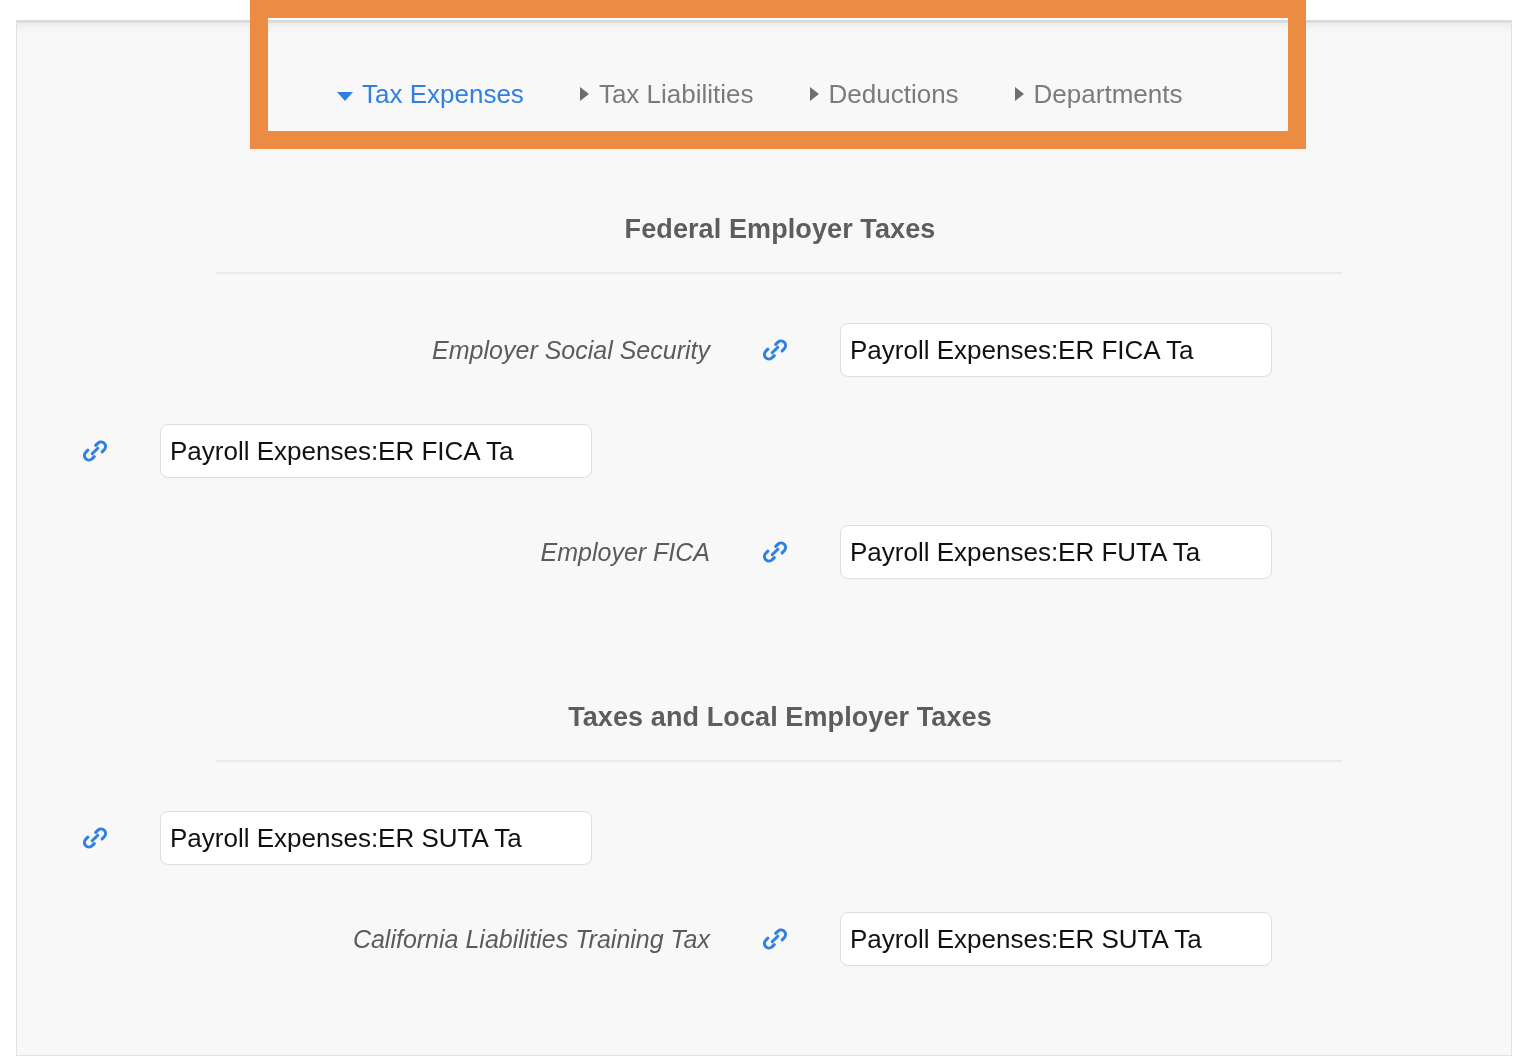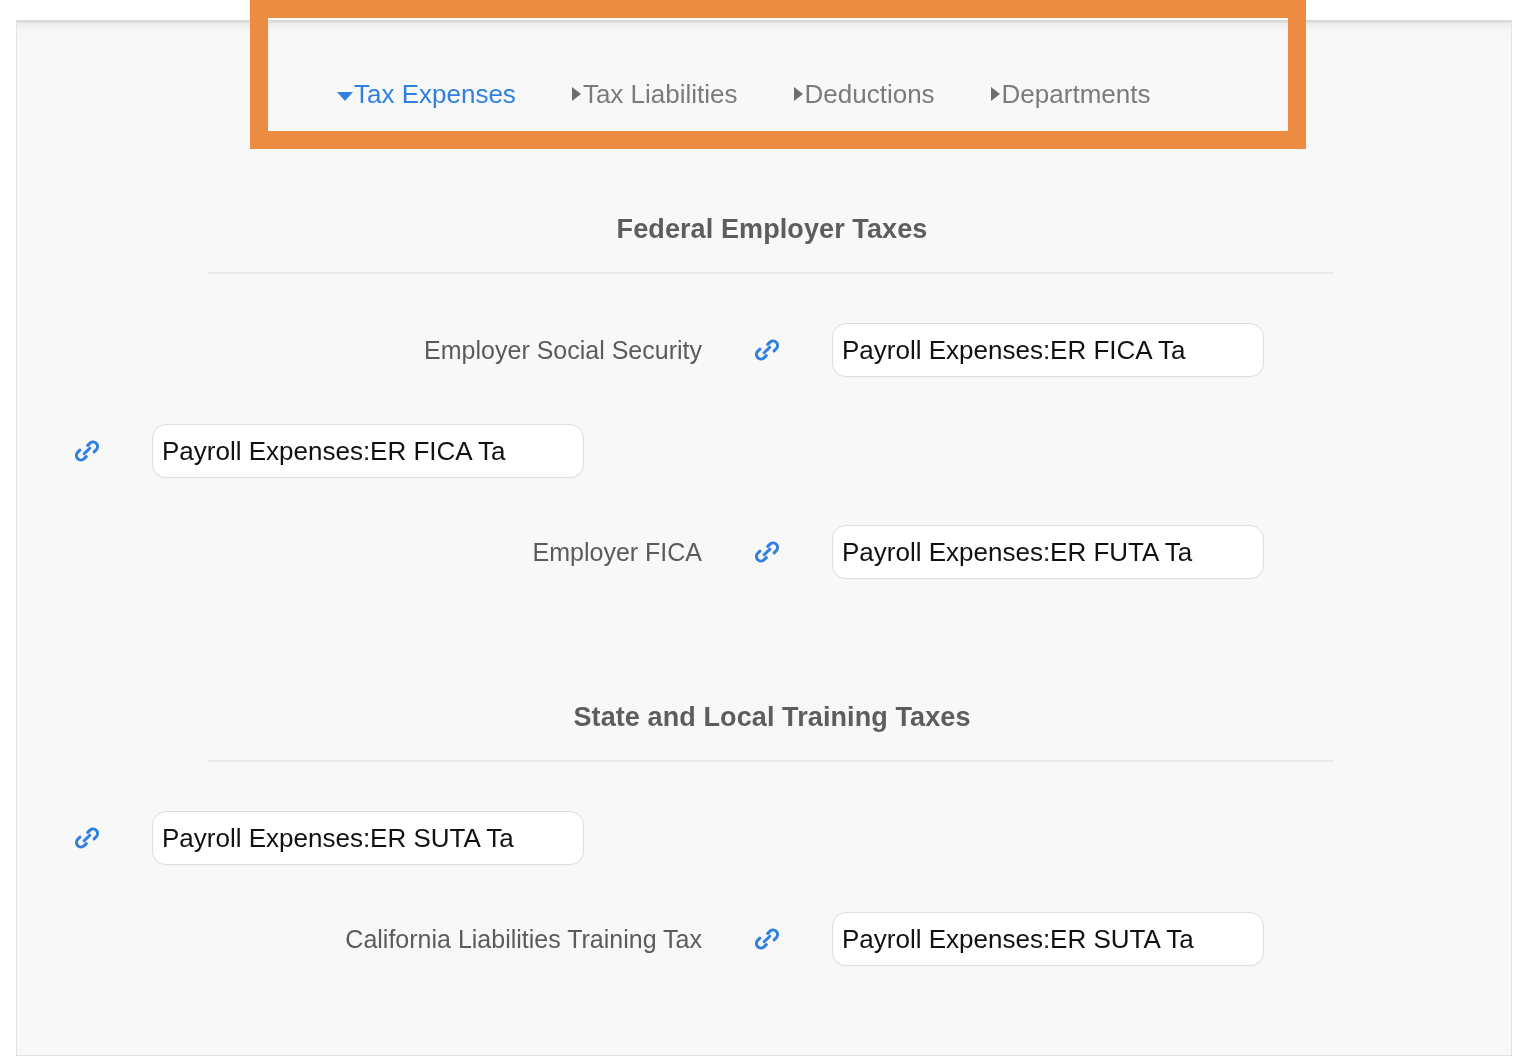--- a/index.html
+++ b/index.html
@@ -66,21 +66,21 @@
     height: 120px;
     display: flex;
     align-items: center;
     padding-left: 320px;
     box-sizing: border-box;
   }
 
   .tab {
     display: inline-flex;
     align-items: center;
-    gap: 1px;
+    gap: 9px;
     font-size: 26px;
     color: #7b7b7b;
     margin-right: 56px;
     cursor: pointer;
     white-space: nowrap;
     line-height: 1;
   }
 
   .tab.active {
     color: #2f80e0;
@@ -102,21 +102,21 @@
     border-left: 8px solid transparent;
     border-right: 8px solid transparent;
     border-top: 9px solid #2f80e0;
     position: relative;
     top: 2px;
   }
 
   
   .content {
     position: absolute;
-    left: 5px;
+    left: 13px;
     top: 140px;
     width: 100%;
   }
 
   .section-title {
     text-align: center;
     font-size: 27px;
     font-weight: bold;
     color: #5d5d5d;
     letter-spacing: 0.1px;
@@ -145,20 +145,21 @@
   .row.first { margin-top: 42px; }
 
   .row-label {
     width: 480px;
     text-align: right;
     padding-right: 0;
     font-size: 25px;
     color: #5b5b5b;
     margin-left: 200px;
     white-space: nowrap;
+    font-style: italic;
   }
 
   .link-cell {
     width: 130px;
     display: flex;
     align-items: center;
     justify-content: center;
   }
 
   .link-icon {
@@ -166,21 +167,21 @@
     height: 28px;
     display: block;
     cursor: pointer;
   }
 
   .field {
     width: 432px;
     height: 54px;
     box-sizing: border-box;
     border: 1px solid #dedede;
-    border-radius: 14px;
+    border-radius: 8px;
     background: #ffffff;
     font-family: "Liberation Sans", sans-serif;
     font-size: 26px;
     color: #111111;
     padding: 0 9px;
     outline: none;
     box-shadow: 0 1px 1px rgba(0,0,0,0.02);
   }
 
   .spacer-between-sections { height: 62px; }
@@ -262,21 +263,21 @@
               </g>
             </svg>
           </div>
           <input class="field" type="text" value="Payroll Expenses:ER FUTA Ta" style="">
         </div>
       </div>
 
       <div class="spacer-between-sections"></div>
 
       <div>
-        <div class="section-title">State and Local Training Taxes</div>
+        <div class="section-title">Taxes and Local Employer Taxes</div>
         <div class="divider"></div>
 
         <div class="row first">
           <div class="link-cell">
             <svg class="link-icon" viewBox="0 0 24 24">
               <g fill="none" stroke="#2f80e0" stroke-width="2.6" stroke-linecap="round">
                 <path d="M9.6 14.4 L14.4 9.6"></path>
                 <path d="M12.6 7.2 L14.6 5.2 a3.9 3.9 0 0 1 5.5 5.5 l-2 2"></path>
                 <path d="M11.4 16.8 L9.4 18.8 a3.9 3.9 0 0 1 -5.5 -5.5 l2 -2"></path>
               </g>

